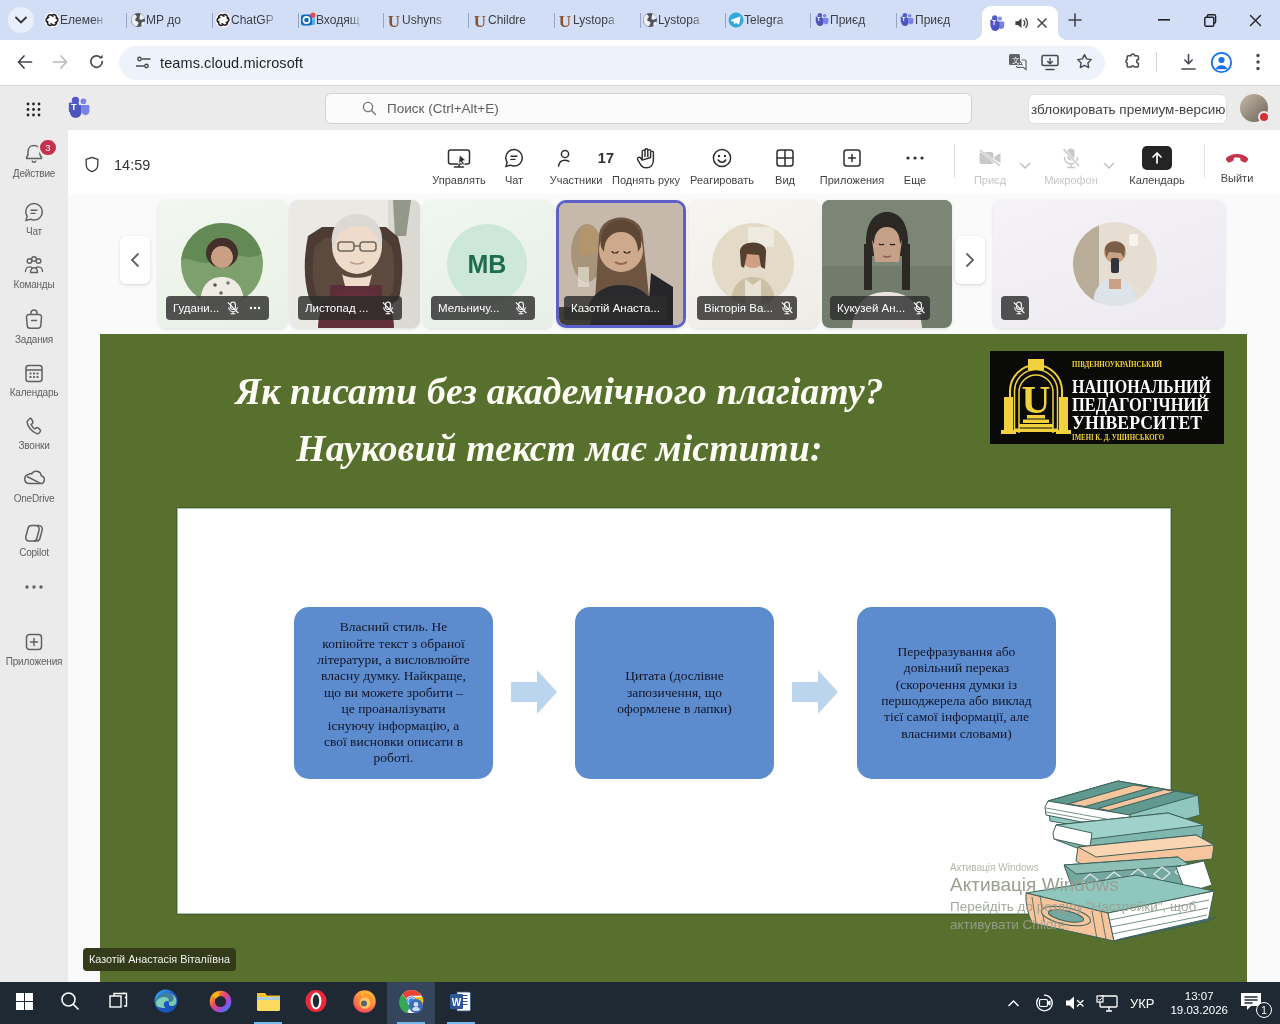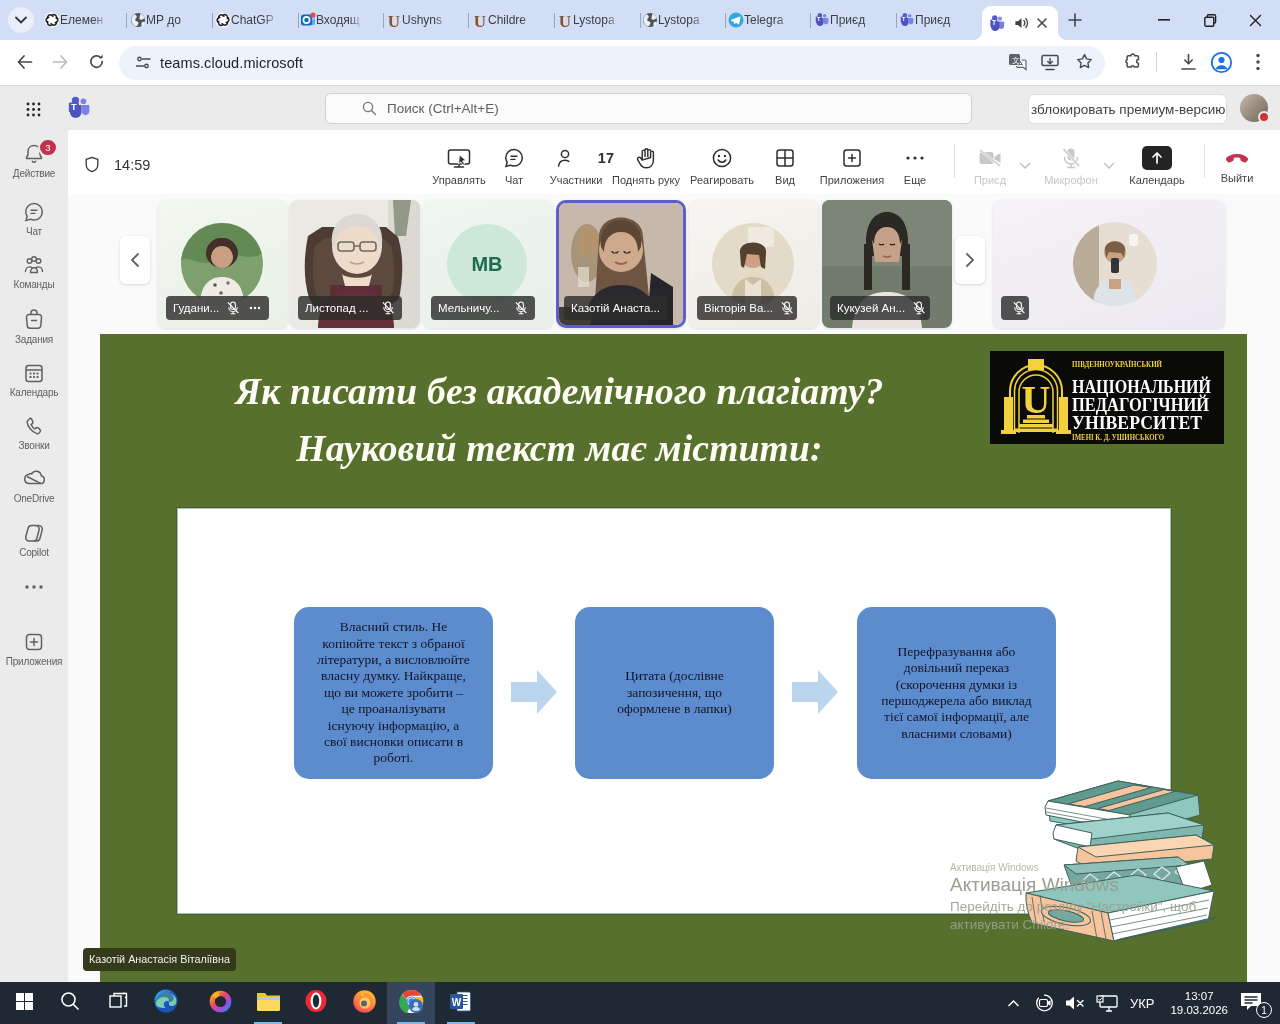--- a/index.html
+++ b/index.html
@@ -560,21 +560,21 @@
           <path d="M60 62 q7 4 14 0" stroke="#bc9a84" stroke-width="1.6" fill="none"></path>
           <path d="M52 74 c4 5 26 5 30 0 l-3 12 h-24z" fill="#eedbc9"></path>
         </svg>
         <div class="plate" style="width:104px;justify-content:space-between">Листопад ...<svg width="14" height="14" viewBox="0 0 14 14">
             <rect x="4.6" y="1" width="4.8" height="7.5" rx="2.4" fill="none" stroke="#fff" stroke-width="1.1"></rect>
             <path d="M2.8 6.5 a4.2 4.2 0 0 0 8.4 0 M7 10.7 v2 M5 12.7 h4" fill="none" stroke="#fff" stroke-width="1.1" stroke-linecap="round"></path>
             <path d="M1.8 1.4 L12.4 12.2" stroke="#fff" stroke-width="1.2"></path>
           </svg></div>
       </div>
 <div class="thumb" style="left:355px;width:130px;background:linear-gradient(160deg,#f0f6f0,#e7efe8)">
-        <div style="position:absolute;left:24px;top:24px;width:80px;height:80px;border-radius:50%;background:#cde8d8;display:flex;align-items:center;justify-content:center;font-size:20px;color:#1e6b4e;font-weight:bold;font-family:'Liberation Sans'">МВ</div>
+        <div style="position:absolute;left:24px;top:24px;width:80px;height:80px;border-radius:50%;background:#cde8d8;display:flex;align-items:center;justify-content:center;font-size:25px;color:#1e6b4e;font-weight:bold;font-family:'Liberation Sans'">МВ</div>
         <div class="plate" style="width:104px;justify-content:space-between">Мельничу...<svg width="14" height="14" viewBox="0 0 14 14">
             <rect x="4.6" y="1" width="4.8" height="7.5" rx="2.4" fill="none" stroke="#fff" stroke-width="1.1"></rect>
             <path d="M2.8 6.5 a4.2 4.2 0 0 0 8.4 0 M7 10.7 v2 M5 12.7 h4" fill="none" stroke="#fff" stroke-width="1.1" stroke-linecap="round"></path>
             <path d="M1.8 1.4 L12.4 12.2" stroke="#fff" stroke-width="1.2"></path>
           </svg></div>
       </div>
 <div class="thumb" style="left:488px;width:130px;border:3px solid #5b5fc7;border-radius:10px">
         <svg width="124" height="122" viewBox="0 0 124 122" style="position:absolute;left:0;top:0">
           <rect width="124" height="122" fill="#c6b9ab"></rect>
           <ellipse cx="28" cy="50" rx="16" ry="29" fill="#a89478"></ellipse>

